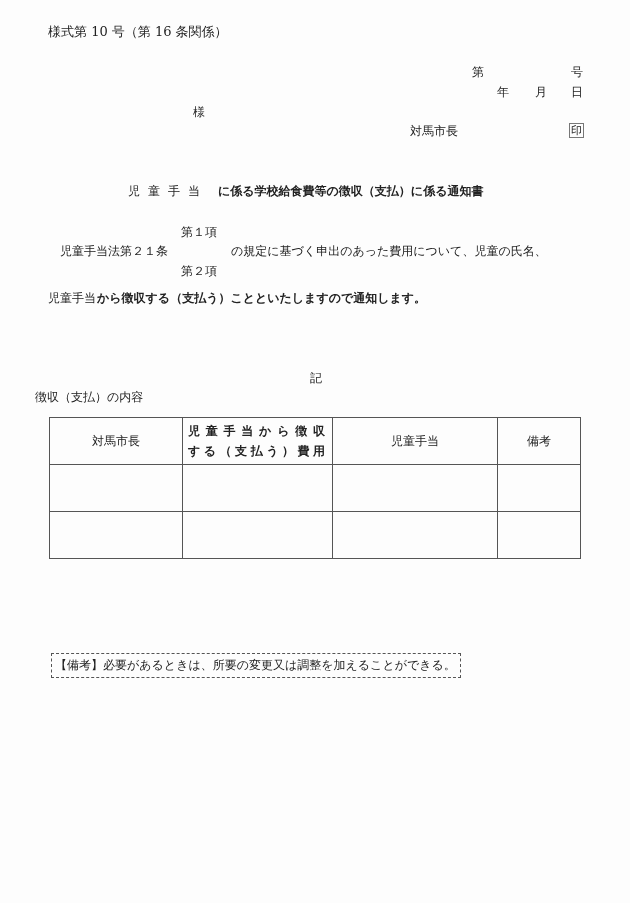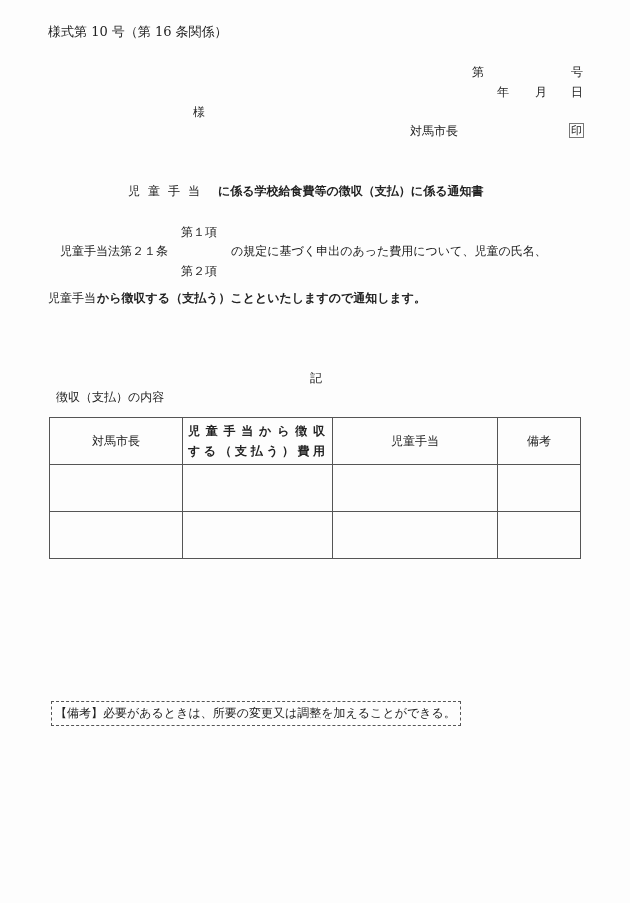--- a/index.html
+++ b/index.html
@@ -41,21 +41,21 @@
 
     .para-item1 { left: 181px; top: 226px; }
     .para-law { left: 60px; top: 245px; }
     .para-main { left: 231px; top: 245px; }
     .para-item2 { left: 181px; top: 265px; }
 
     .line2-benefit { left: 48px; top: 292px; }
     .line2-rest { left: 97px; top: 292px; font-weight: bold; }
 
     .ki { left: 310px; top: 372px; }
-    .section-title { left: 56px; top: 391px; }
+    .section-title { left: 35px; top: 391px; }
 
     table.content-table {
       position: absolute;
       left: 49px;
       top: 417px;
       width: 531px;
       border-collapse: collapse;
       table-layout: fixed;
     }
     table.content-table td, table.content-table th {
@@ -84,21 +84,20 @@
       left: 51px;
       top: 653px;
       width: 410px;
       height: 25px;
       border: 1px dashed #555;
       box-sizing: border-box;
       font-size: 12px;
       line-height: 23px;
       padding-left: 3px;
       white-space: nowrap;
-      margin-top: 48px;
     }
   </style>
 </head>
 <body>
 
 <div class="abs form-number">様式第 10 号（第 16 条関係）</div>
 
 <div class="abs doc-no-dai">第</div>
 <div class="abs doc-no-go">号</div>
 <div class="abs date-year">年</div>

